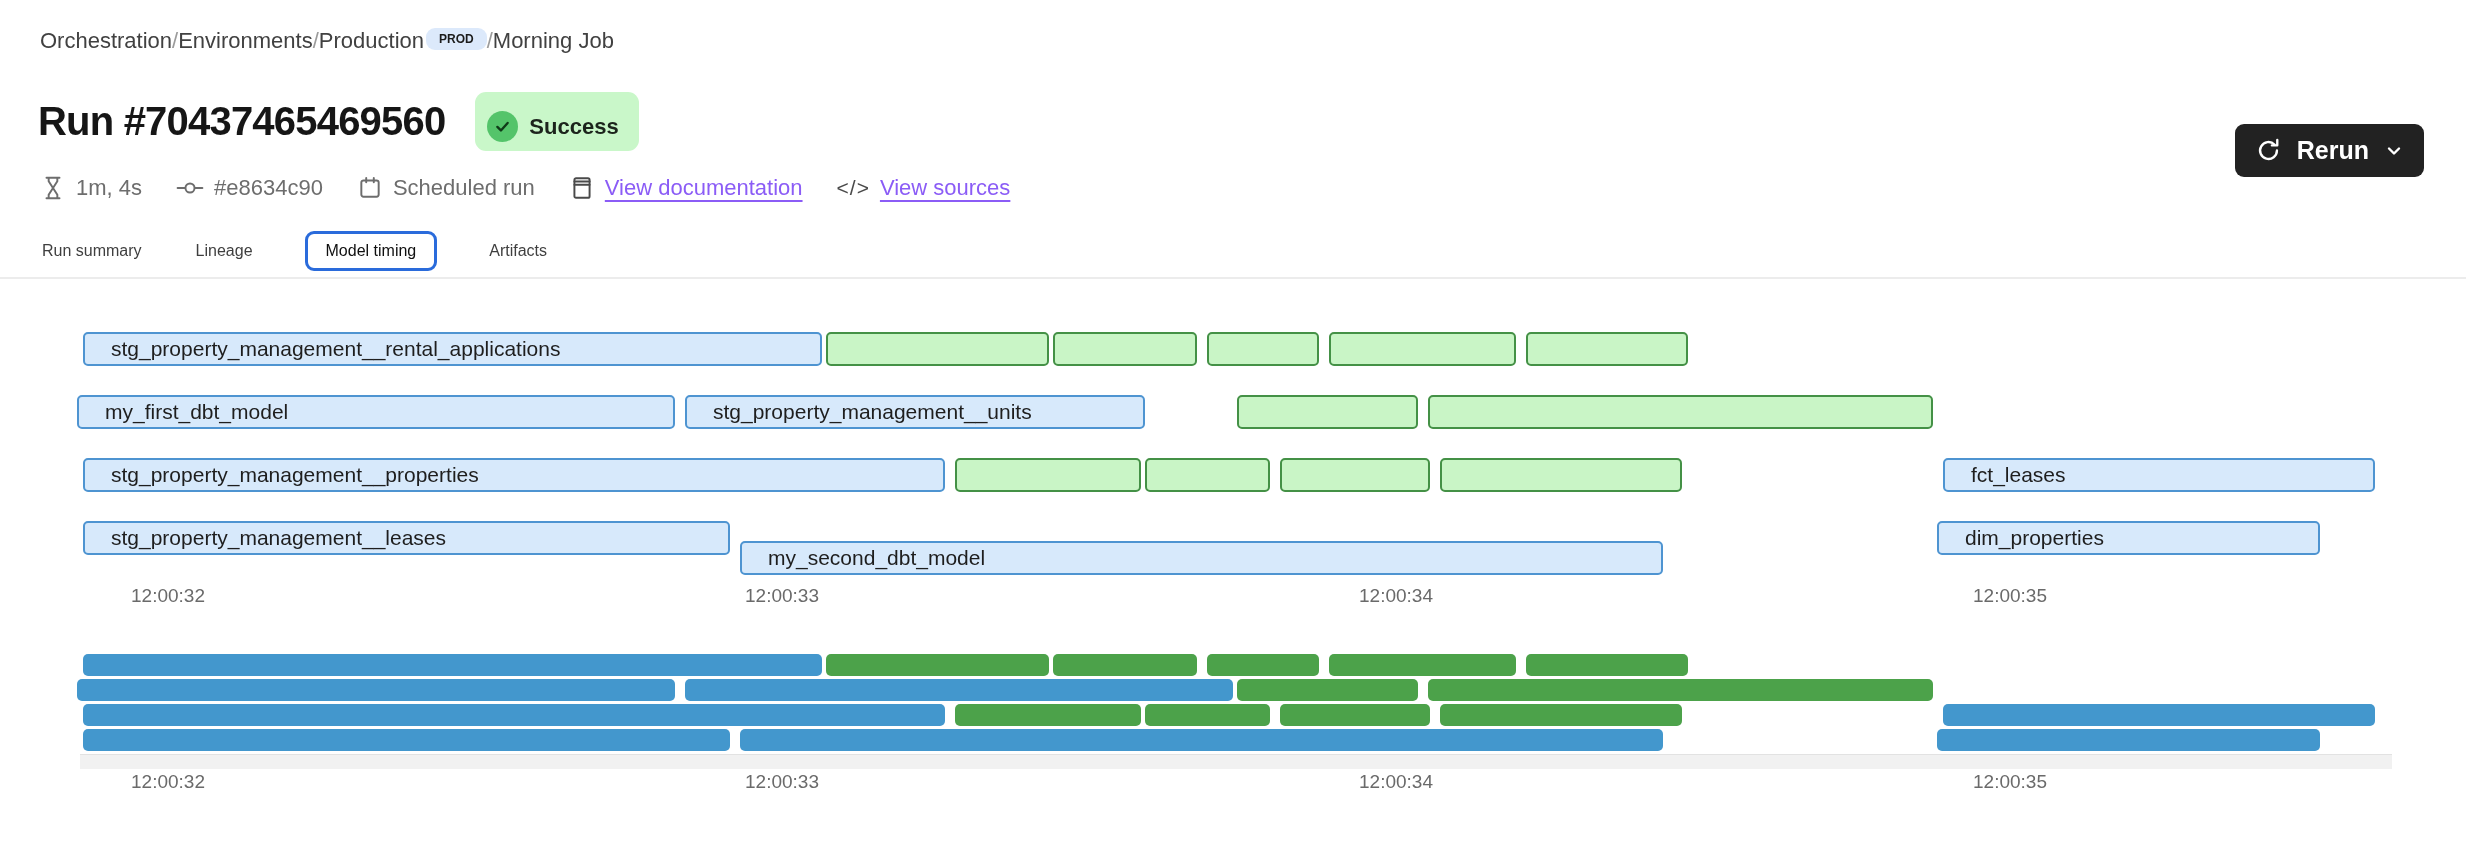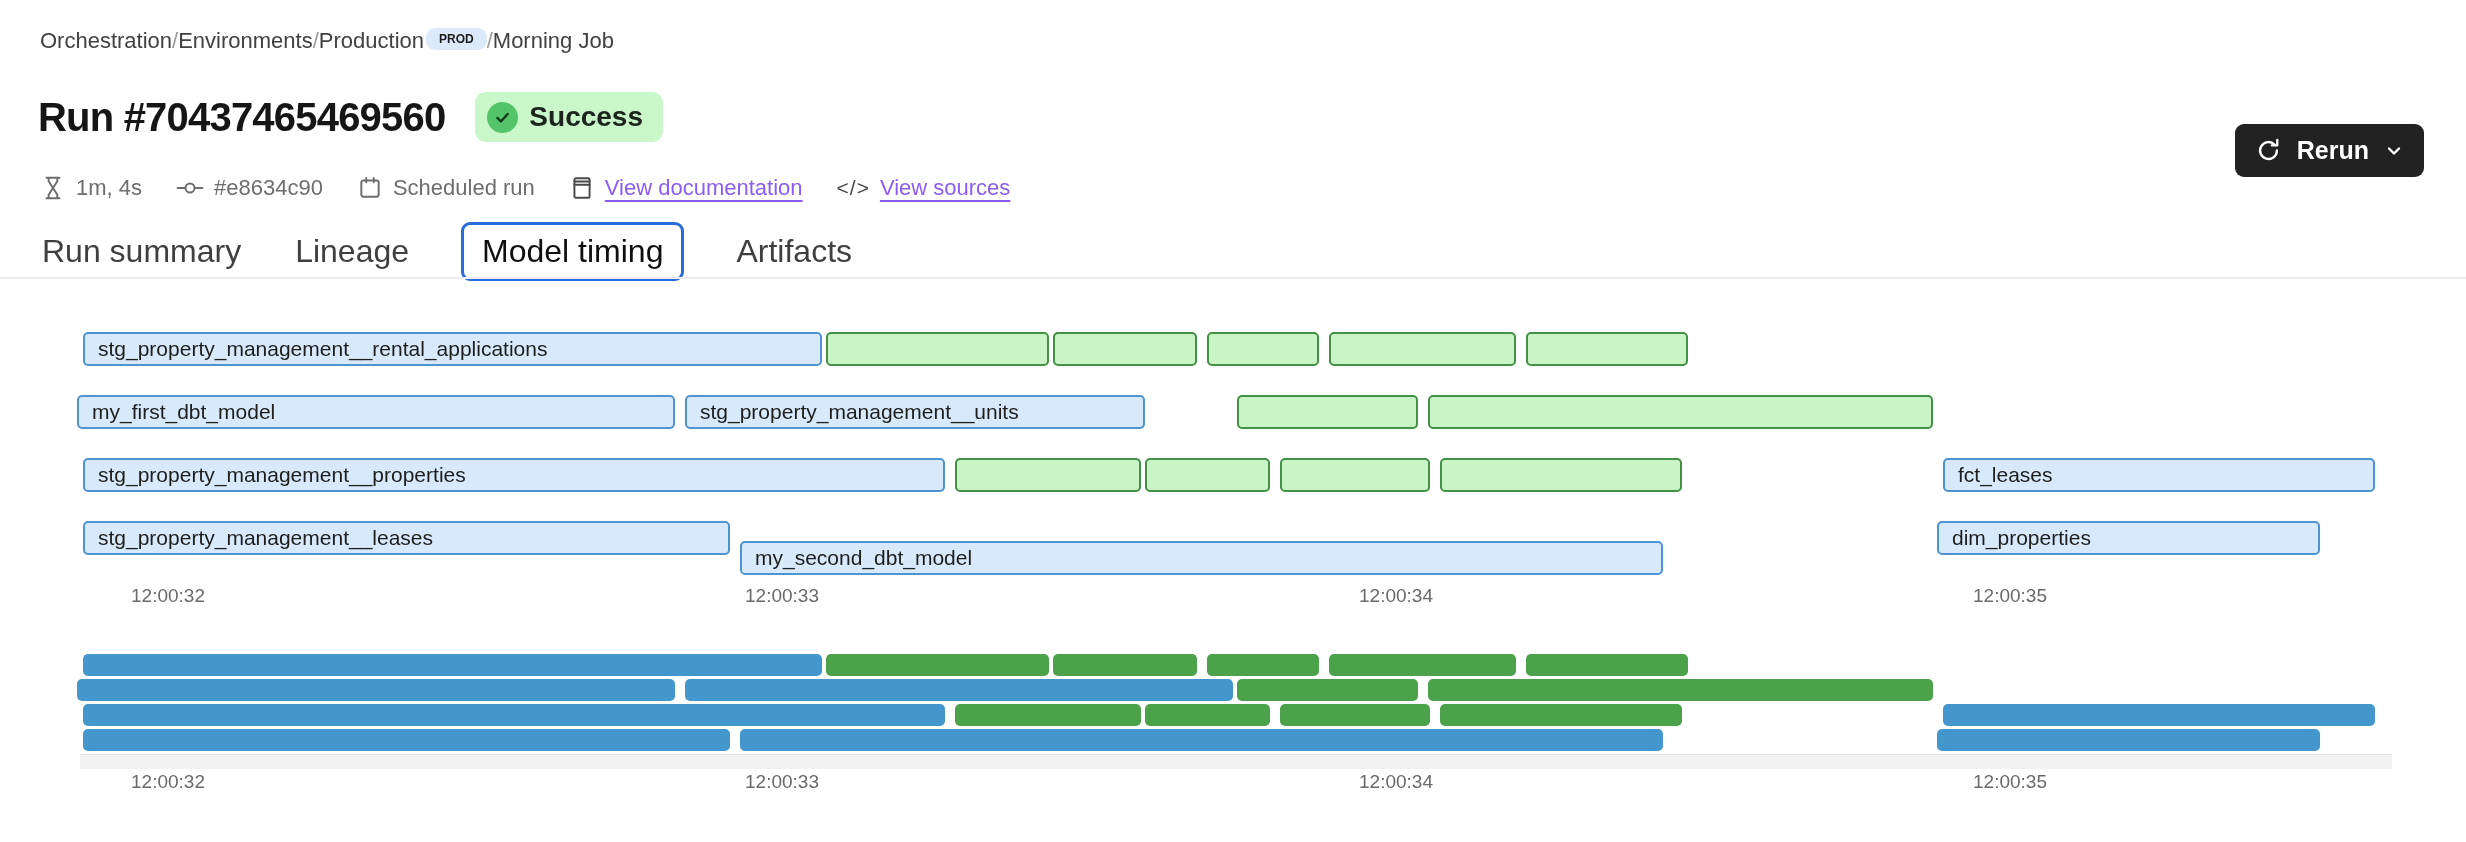--- a/index.html
+++ b/index.html
@@ -11,53 +11,53 @@
                 font-size: 22px; color: #414141; }
   .breadcrumb .sep { color: #9b9b9b; }
   .crumb { cursor: pointer; }
   .env-badge { background: var(--env-badge-bg); color: #1c1c1c; font-weight: 700; font-size: 12px;
                padding: 4px 13px; border-radius: 9px; margin-left: 2px; }
 
   
   .title-row { position: absolute; left: 38px; top: 92px; display: flex; align-items: center; gap: 30px; }
   .run-title { font-size: 40px; font-weight: 600; letter-spacing: -0.8px; color: #161616; }
   .status-badge { display: flex; align-items: center; gap: 11px; background: var(--success-bg);
-                  border-radius: 11px; padding: 9px 20px 9px 12px; font-size: 28px; font-weight: 600; color: #1c241c; }
+                  border-radius: 11px; padding: 19px 20px 9px 12px; font-size: 22px; font-weight: 600; color: #1c241c; }
   .check-circle { width: 31px; height: 31px; border-radius: 50%; background: var(--success-icon);
                   display: flex; align-items: center; justify-content: center; }
 
   
   .rerun-btn { position: absolute; right: 42px; top: 124px; height: 53px; background: var(--rerun-bg);
                border: none; border-radius: 9px; color: #ffffff; display: flex; align-items: center;
                gap: 15px; padding: 0 20px; font-size: 25px; font-weight: 700; cursor: pointer;
                font-family: "Liberation Sans", sans-serif; }
 
   
   .meta-row { position: absolute; left: 40px; top: 175px; display: flex; align-items: center; gap: 34px;
               font-size: 22px; color: #6d6d6d; }
   .meta-item { display: flex; align-items: center; gap: 10px; white-space: nowrap; }
   .meta-link { color: #8b5cf6; font-weight: 400; text-decoration: underline; text-underline-offset: 5px; cursor: pointer; }
   .code-glyph { font-size: 21px; color: #4a4a4a; letter-spacing: 1px; }
   .icon svg { display: block; }
 
   
   .tabs { position: absolute; left: 40px; top: 225px; height: 52px; display: flex; align-items: center; gap: 50px;
-          font-size: 32px; color: #3f3f3f; }
+          font-size: 16px; color: #3f3f3f; }
   .tab { cursor: pointer; padding: 9px 2px; }
   .tab.active { border: 3px solid var(--accent-blue); border-radius: 9px; padding: 8px 18px;
                 color: #0f0f0f; font-weight: 500; background: #fff; }
   .tabs-divider { position: absolute; left: 0; top: 277px; width: 2466px; height: 2px; background: #ececec; }
 
   
   #chart { position: absolute; inset: 0; }
   .bar { position: absolute; height: 34px; border-radius: 5px; display: flex; align-items: center;
          overflow: hidden; cursor: pointer; }
   .bar.blue  { background: var(--model-fill); border: 2px solid var(--model-border); }
   .bar.green { background: var(--test-fill);  border: 2px solid var(--test-border); }
-  .bar span { font-size: 21px; color: #1e1e1e; padding-left: 13px; white-space: nowrap; }
+  .bar span { font-size: 21px; color: #1e1e1e; padding-left: 26px; white-space: nowrap; }
   .tick { position: absolute; width: 160px; margin-left: -80px; text-align: center;
           font-size: 19px; color: #6a6a6a; }
   .mini { position: absolute; height: 22px; border-radius: 5px; }
   .mini.blue  { background: var(--mini-model); }
   .mini.green { background: var(--mini-test); }
   .mini-track { position: absolute; left: 80px; top: 754px; width: 2312px; height: 15px;
                 background: #f1f1f1; border-top: 1px solid #e2e2e2; }
 </style>
 </head>
 <body>

